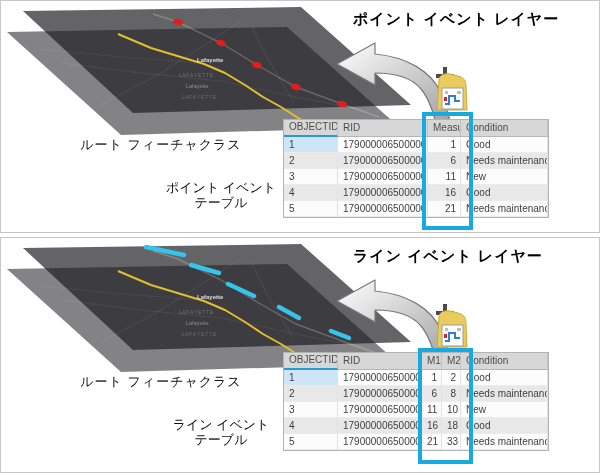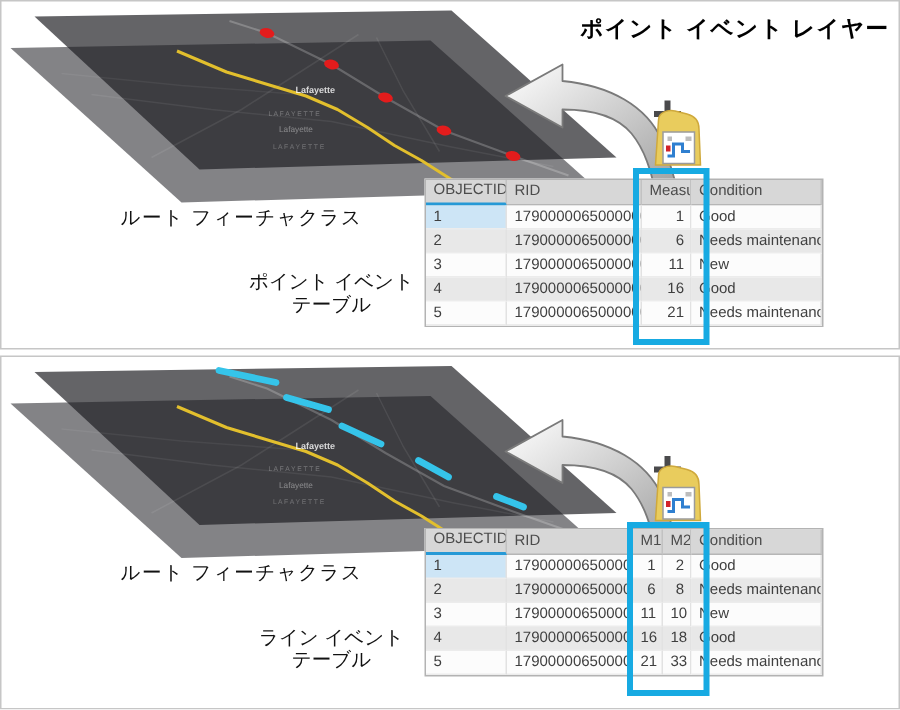--- a/index.html
+++ b/index.html
@@ -10,21 +10,21 @@
   }
   .panel{
     position:absolute;left:0;width:598px;background:#ffffff;
     border:1px solid #c6c6c6;overflow:hidden;
   }
   #panel-0{top:0;height:231px;}
   #panel-1{top:237px;height:234px;}
   .map-svg{position:absolute;left:0;top:0;}
   .panel-title{
     position:absolute;left:352px;top:9px;width:240px;
-    text-align:right;font-size:15px;font-weight:bold;color:#000;
+    text-align:left;font-size:15px;font-weight:bold;color:#000;
     letter-spacing:1px;white-space:nowrap;
   }
   .dynseg-label{
     position:absolute;left:453px;top:71px;width:136px;
     text-align:center;font-size:13px;color:#111;line-height:15px;
   }
   .route-label{
     position:absolute;left:60px;top:135px;width:200px;
     text-align:center;font-size:13px;color:#111;letter-spacing:1px;
     white-space:nowrap;
@@ -170,20 +170,21 @@
       <g transform="translate(429,62)">
         <path d="M13,4 L17,4 L17,11 L24,11 L24,15 L17,15 L17,22 L13,22 L13,15 L6,15 L6,11 L13,11 Z" fill="#4a4a4c"></path>
         <path d="M9,17 C9,12 15,10 20,11 L28,13 C34,14.5 36,18 36,23 L37,47 L7,47 Z" fill="#e9cc5d" stroke="#cfa93c" stroke-width="1"></path>
         <rect x="12" y="25" width="21" height="21" fill="#ffffff" stroke="#9b9b9b" stroke-width="1"></rect>
         <polyline points="15,41 19,41 19,33 25,33 25,38 30,38" fill="none" stroke="#2f7fd0" stroke-width="2"></polyline>
         <rect x="14" y="34" width="3" height="4" fill="#d2242a"></rect>
         <rect x="27" y="28" width="4" height="3" fill="#bdbdbd"></rect>
         <rect x="15" y="28" width="3" height="3" fill="#bdbdbd"></rect>
       </g>
     </svg>
+  <div class="panel-title">ライン イベント レイヤー</div>
   <div class="route-label">ルート フィーチャクラス</div>
   <div class="table-label">ライン イベント<br>テーブル</div>
   <div class="data-table">
       <div class="tr head">
         <div class="th sel" style="width: 54px;">OBJECTID *</div>
         <div class="th" style="width: 84px;">RID</div>
         <div class="th" style="width: 20px;">M1</div>
         <div class="th" style="width: 19px;">M2</div>
         <div class="th" style="width: 87px;">Condition</div>
       </div>

